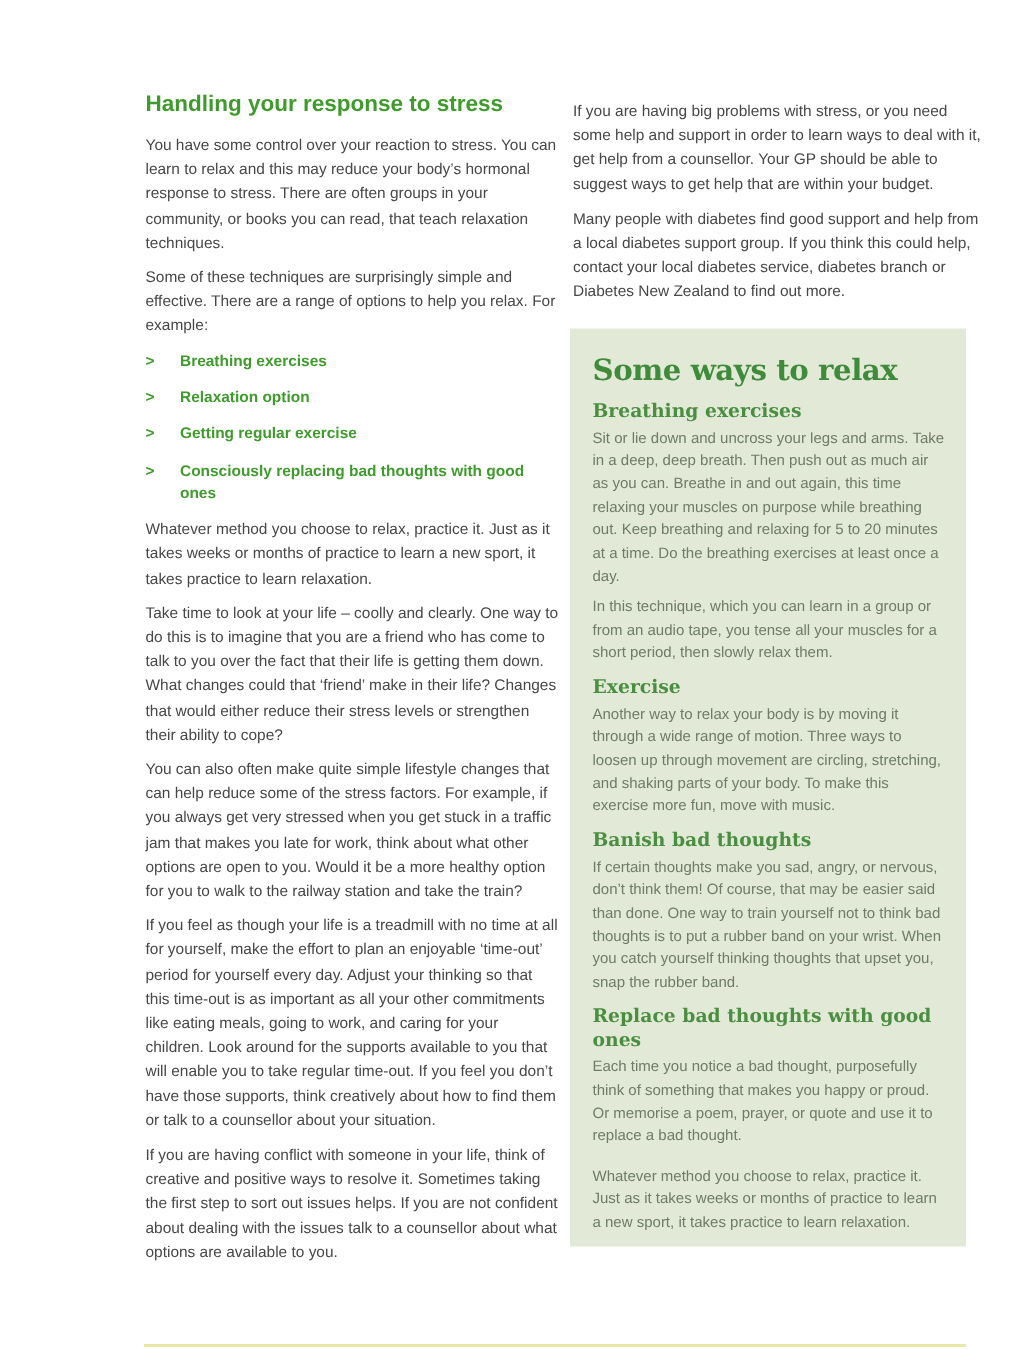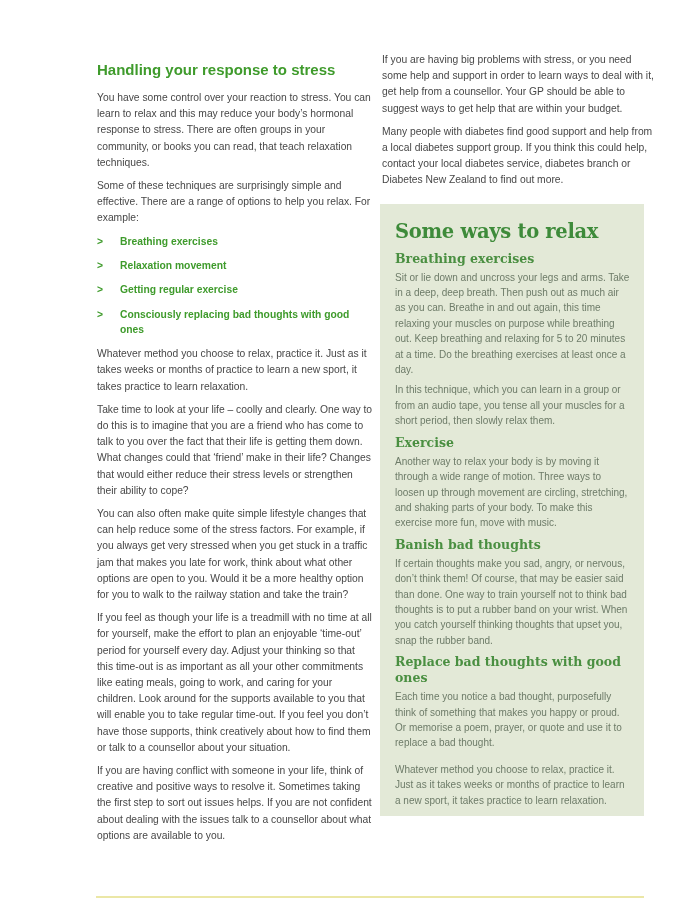--- a/index.html
+++ b/index.html
@@ -16,21 +16,21 @@
   }
   .col-left {
     position: absolute;
     left: 65px;
     top: 57px;
     width: 276px;
   }
   .col-right {
     position: absolute;
     left: 350px;
-    top: 52px;
+    top: 67px;
     width: 274px;
   }
   h1.main-heading {
     font-size: 15px;
     line-height: 19px;
     font-weight: 700;
     color: #3f9b2c;
     margin: 3px 0 11px 0;
   }
   p.body {
@@ -106,21 +106,21 @@
     <h1 class="main-heading">Handling your response to stress</h1>
     <p class="body">You have some control over your reaction to stress. You can learn to relax and this may reduce your body’s hormonal response to stress. There are often groups in your community, or books you can read, that teach relaxation techniques.</p>
     <p class="body">Some of these techniques are surprisingly simple and effective. There are a range of options to help you relax. For example:</p>
     <ul class="bullets">
       <li>
         <span class="marker">&gt;</span>
         <span>Breathing exercises</span>
       </li>
       <li>
         <span class="marker">&gt;</span>
-        <span>Relaxation movement</span>
+        <span>Relaxation option</span>
       </li>
       <li>
         <span class="marker">&gt;</span>
         <span>Getting regular exercise</span>
       </li>
       <li>
         <span class="marker">&gt;</span>
         <span>Consciously replacing bad thoughts with good ones</span>
       </li>
     </ul>

